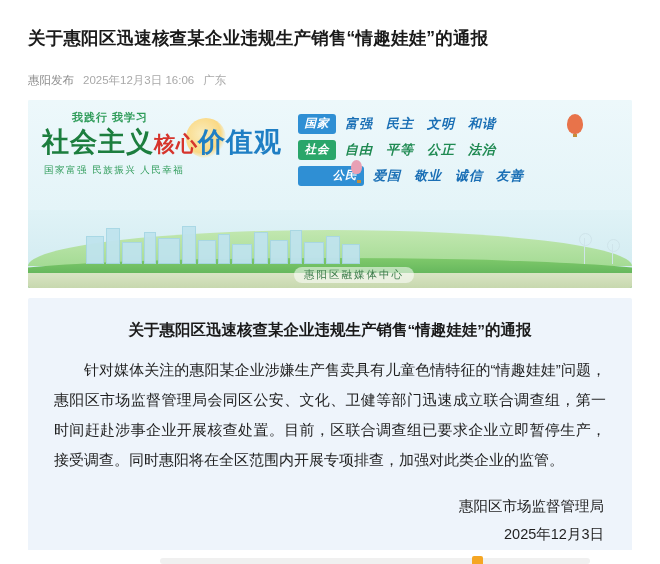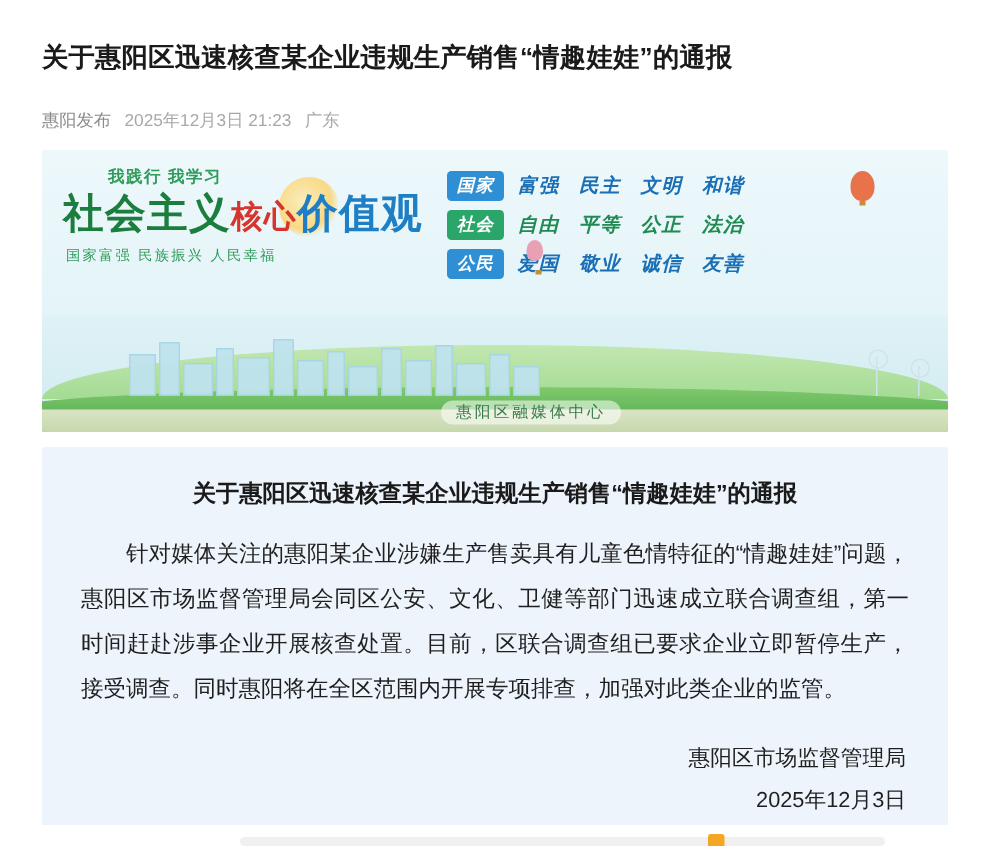--- a/index.html
+++ b/index.html
@@ -298,21 +298,21 @@
 </style>
 </head>
 <body>
 
 <div class="page">
 
   <h1 class="headline">关于惠阳区迅速核查某企业违规生产销售“情趣娃娃”的通报</h1>
 
   <div class="meta">
     <span class="src">惠阳发布</span>
-    <span class="time">2025年12月3日 21:23</span>
+    <span class="time">2025年12月3日 16:06</span>
     <span class="loc">广东</span>
   </div>
 
   <div class="banner-wrap">
     <div class="banner-sky"></div>
 
     <div class="left-panel">
       <div class="slogan-small">我践行 我学习</div>
       <div class="core-circle"></div>
       <div class="slogan-main">
@@ -334,21 +334,21 @@
       <div class="values-row">
         <div class="val-tag" id="tag1" style="background: rgb(42, 166, 106);">社会</div>
         <div class="val-words" id="words1" style="color: rgb(31, 138, 82);">
           <span>自由</span>
           <span>平等</span>
           <span>公正</span>
           <span>法治</span>
         </div>
       </div>
       <div class="values-row">
-        <div class="val-tag" id="tag2" style="background: rgb(47, 143, 212);">公民</div>
+        <div class="val-tag" id="tag2" style="background: rgb(47, 143, 212); padding-left: 28px;">公民</div>
         <div class="val-words" id="words2" style="color: rgb(26, 111, 181);">
           <span>爱国</span>
           <span>敬业</span>
           <span>诚信</span>
           <span>友善</span>
         </div>
       </div>
     </div>
 
     <div class="landscape">

